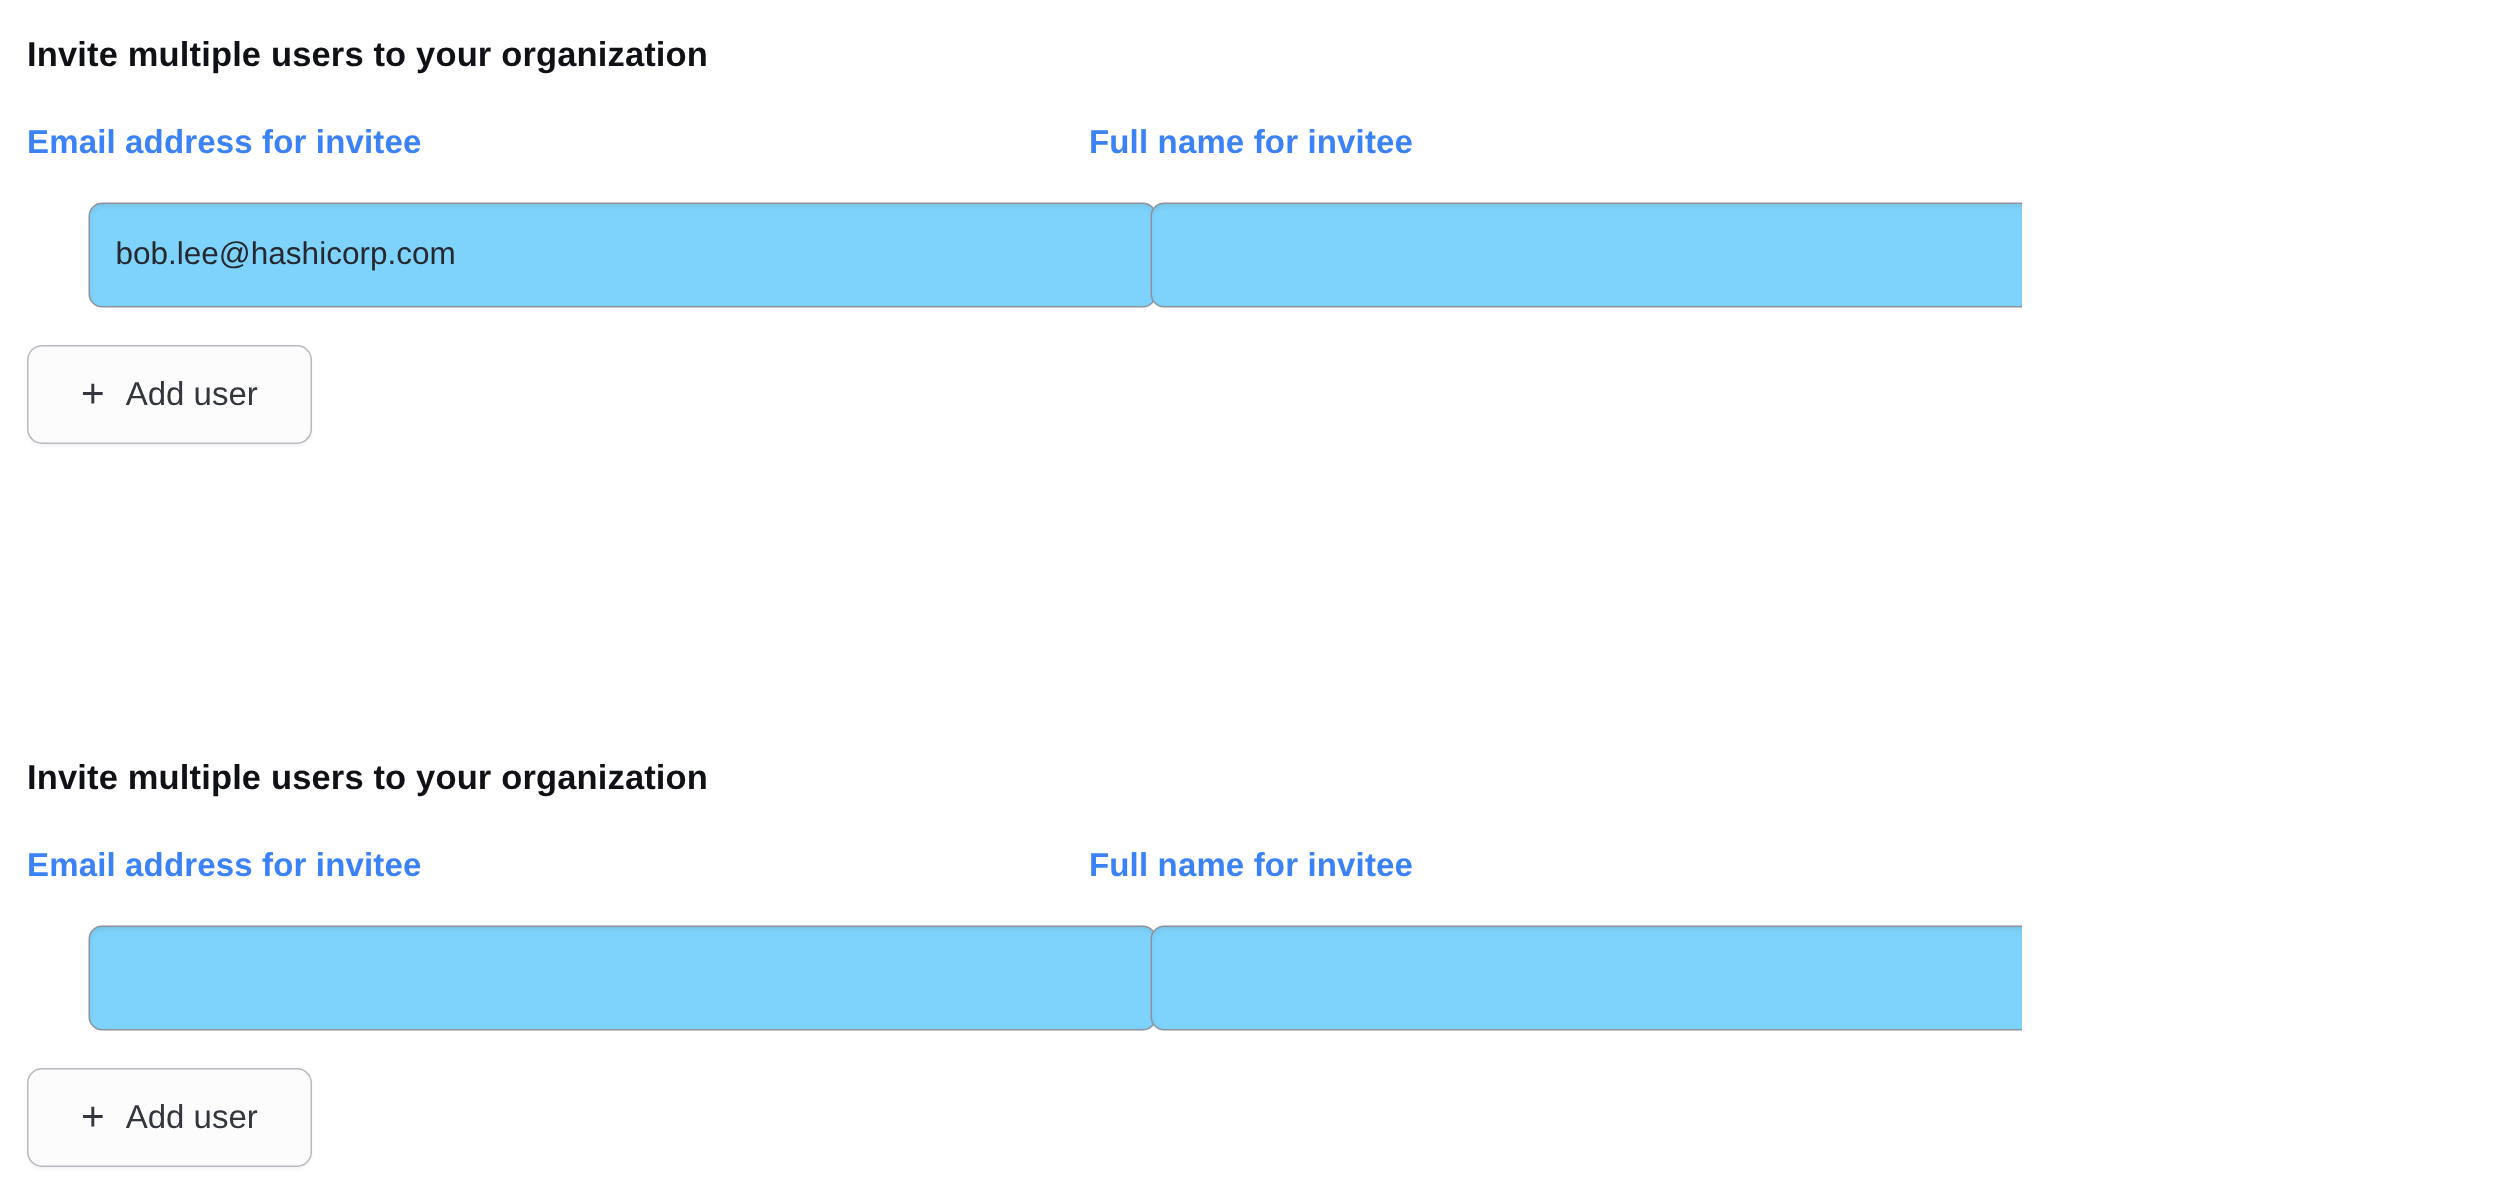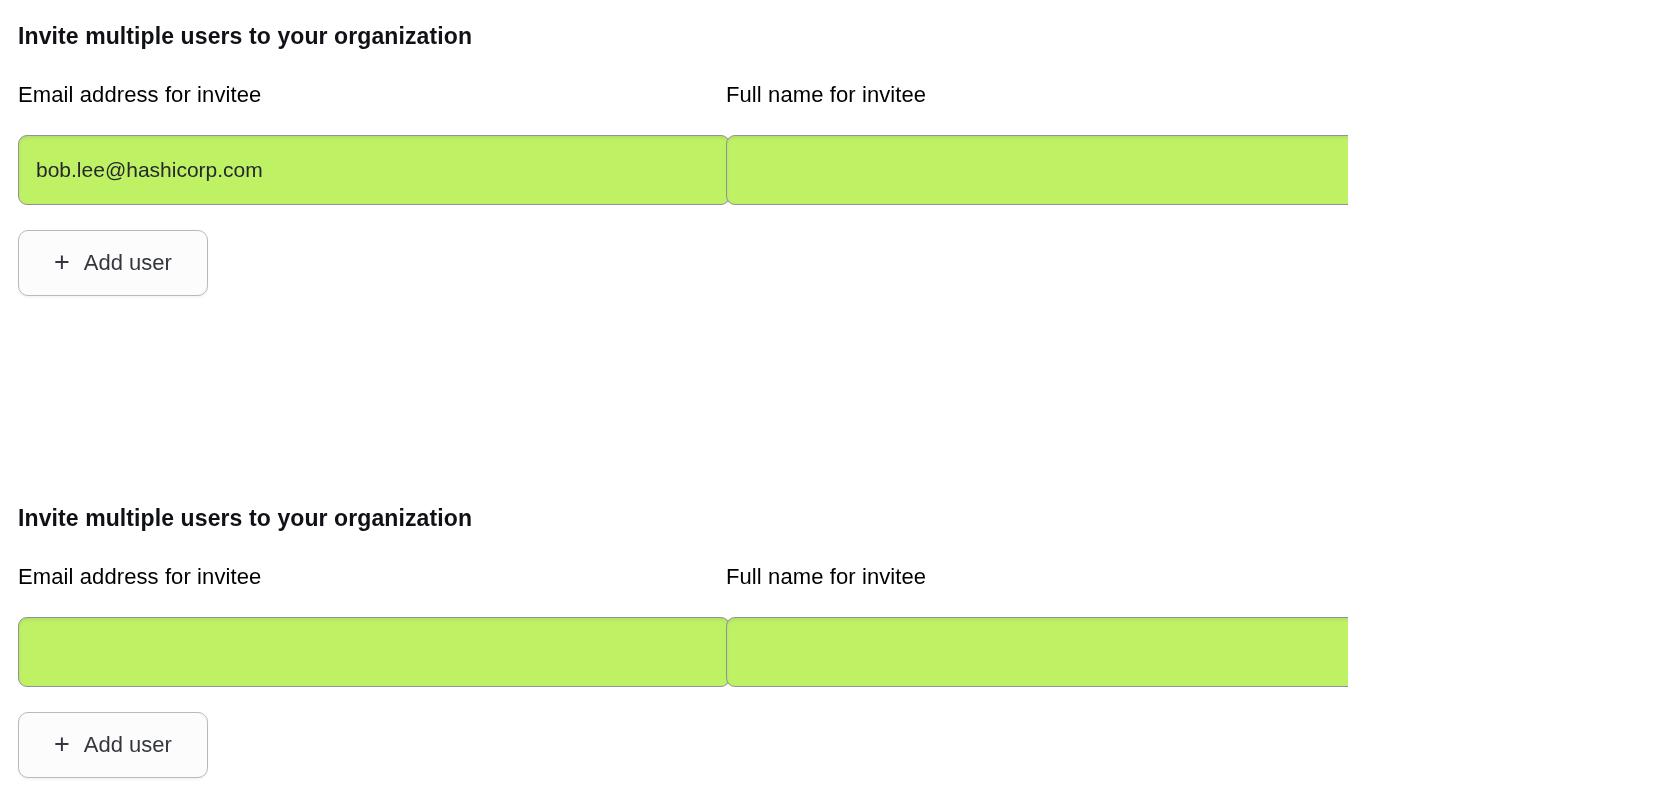--- a/index.html
+++ b/index.html
@@ -16,33 +16,34 @@
   .invite h2{
     position:absolute;left:18px;top:22px;margin:0;
     font-size:23px;line-height:28px;font-weight:700;color:#0f1116;
     letter-spacing:.1px;
   }
   .field{position:absolute;top:82px;width:712px;}
   .f-email{left:18px;}
   .f-name{left:726px;}
   .field label{
     display:block;height:26px;
-    font-size:22px;line-height:26px;font-weight:400;color:#000000;
+    font-size:22px;line-height:26px;font-weight:700;color:#3b82f6;
     letter-spacing:.1px;
   }
   .field input{
     box-sizing:border-box;margin-top:27px;
     width:712px;height:70px;
     border:1.5px solid #8f929a;border-radius:9px;
-    background:#bef264;
+    background:#7dd3fc;
     box-shadow:inset 0 2px 3px rgba(95,100,112,.13);
     padding:0 17px;
     font-family:"Liberation Sans", sans-serif;
     font-size:21px;color:#26282e;
     outline:none;
+    margin-left:41px;
   }
   .trash-btn{
     position:absolute;left:1482px;top:136px;
     width:70px;height:70px;
     border:1.5px solid #b0b3b9;border-radius:10px;
     background:#e2e3e7;
     display:flex;align-items:center;justify-content:center;
     cursor:pointer;padding:0;
   }
   .add-user{

